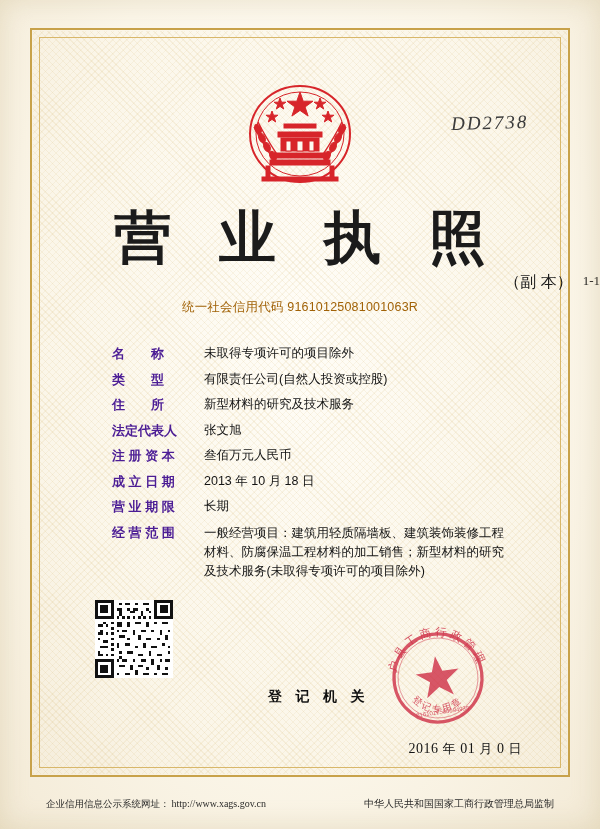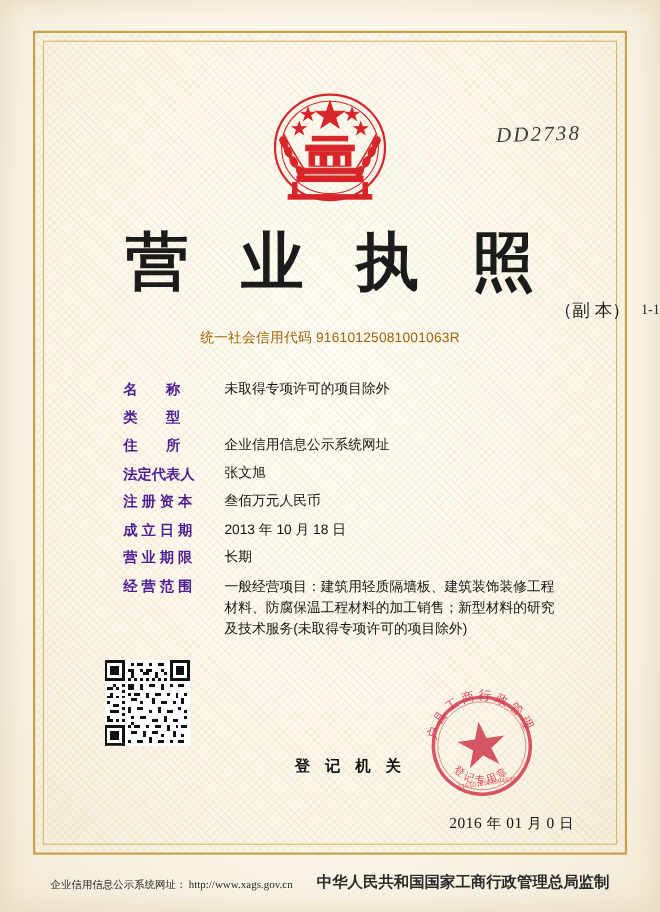--- a/index.html
+++ b/index.html
@@ -220,23 +220,22 @@
   }
   .footer-left .url {
     font-family: "Liberation Serif", serif;
     font-size: 10px;
     margin-left: 2px;
   }
   .footer-right {
     position: absolute;
     right: 46px;
     bottom: 18px;
-    font-size: 14px;
+    font-size: 10px;
     color: #2a2a2a;
-    font-weight: bold;
   }
   .paper-edge {
     position: absolute;
     inset: 0;
     z-index: 6;
     pointer-events: none;
     box-shadow: inset 0 0 28px rgba(190,170,120,0.30);
   }
 </style>
 </head>
@@ -307,24 +306,25 @@
 
     <div class="credit-code">统一社会信用代码 91610125081001063R</div>
 
     <div class="fields">
       <div class="field-row">
         <div class="field-label">名　　称</div>
         <div class="field-value">未取得专项许可的项目除外</div>
       </div>
       <div class="field-row">
         <div class="field-label">类　　型</div>
+        <div class="field-value">有限责任公司(自然人投资或控股)</div>
       </div>
       <div class="field-row">
         <div class="field-label">住　　所</div>
-        <div class="field-value">企业信用信息公示系统网址</div>
+        <div class="field-value">新型材料的研究及技术服务</div>
       </div>
       <div class="field-row">
         <div class="field-label">法定代表人</div>
         <div class="field-value">张文旭</div>
       </div>
       <div class="field-row">
         <div class="field-label">注 册 资 本</div>
         <div class="field-value">叁佰万元人民币</div>
       </div>
       <div class="field-row">

